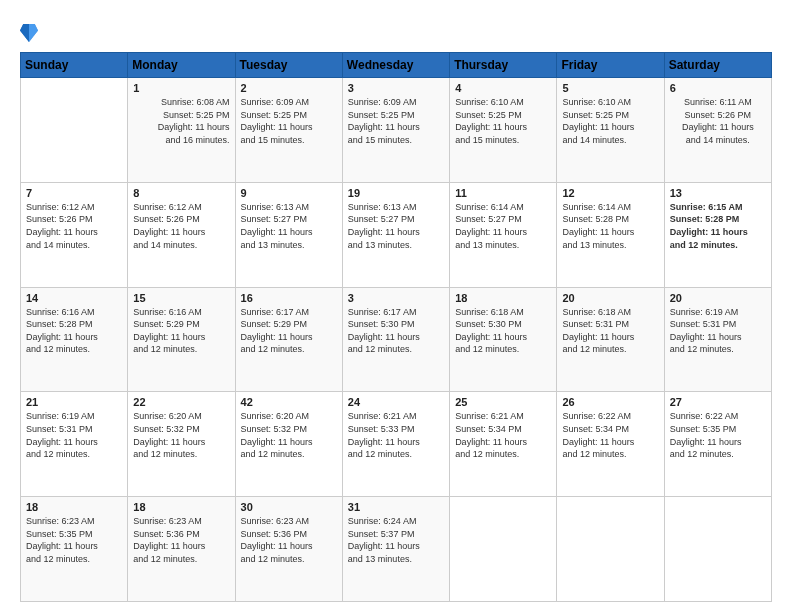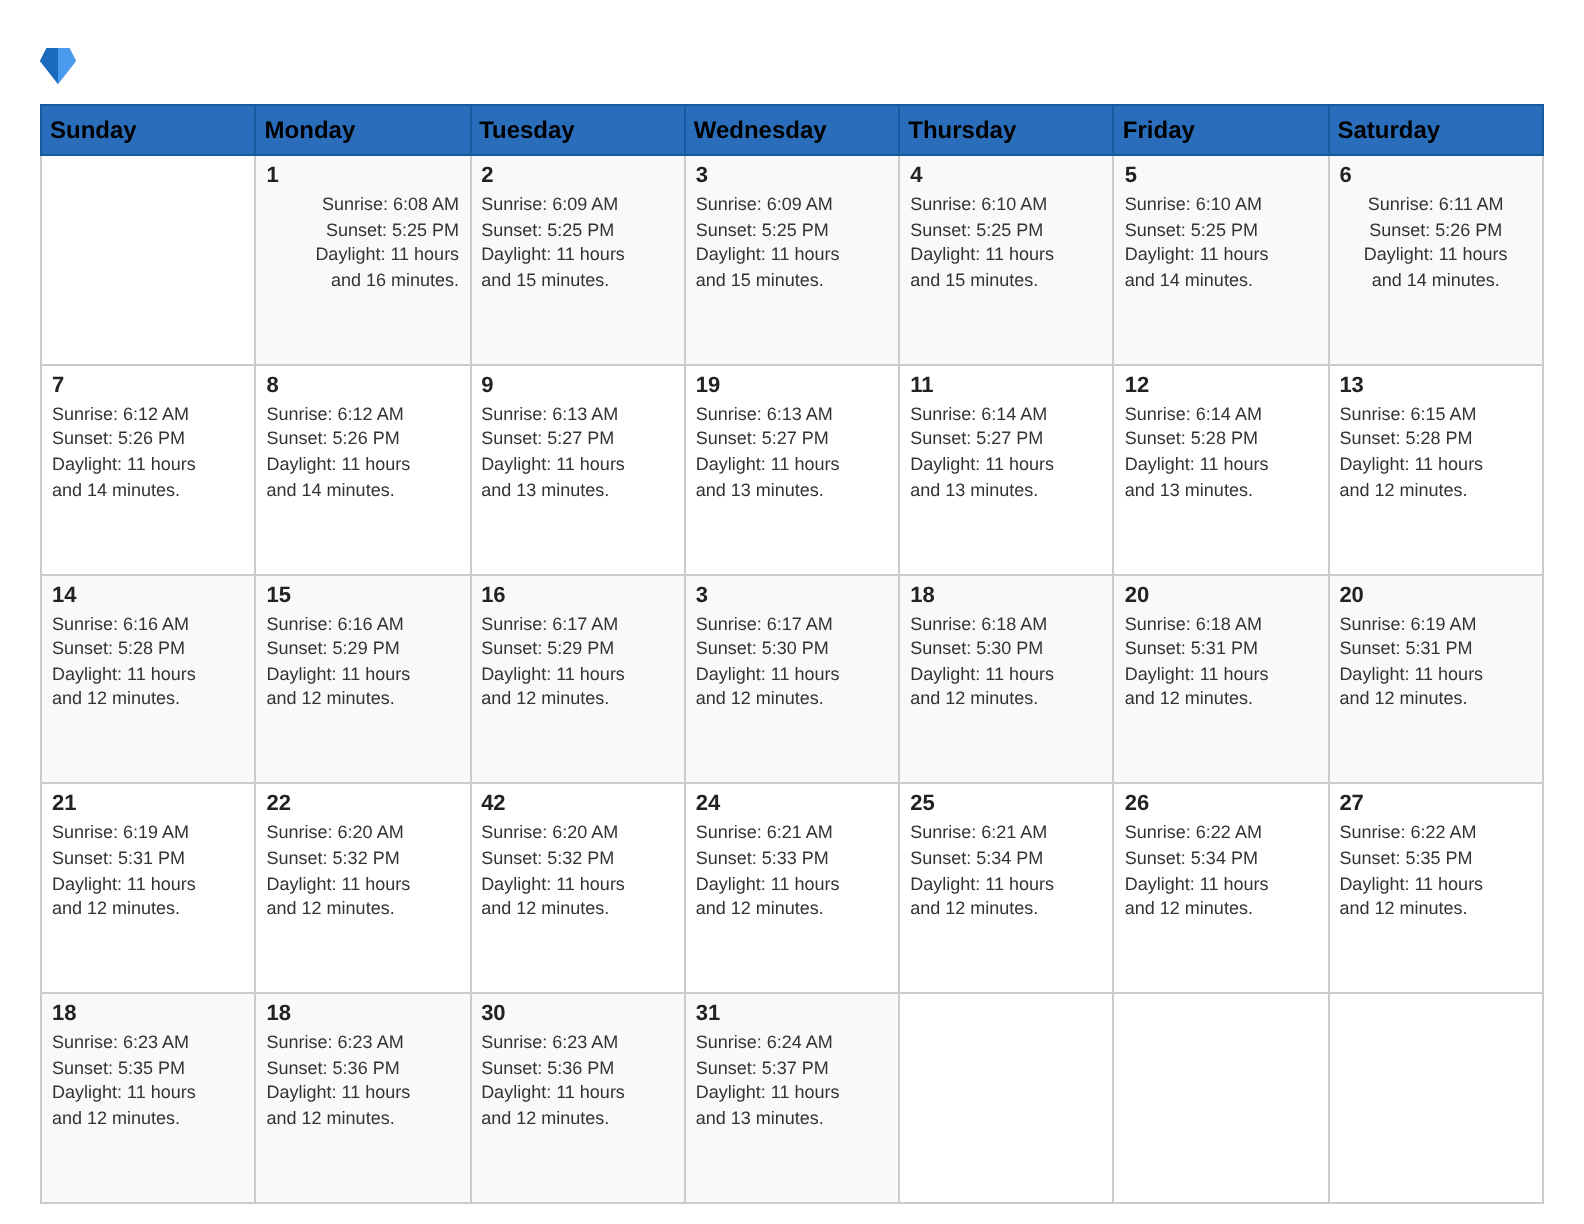--- a/index.html
+++ b/index.html
@@ -219,21 +219,21 @@
           </td>
           <td>
             <span class="day-number">12</span>
             <div class="cell-info" style="white-space: pre-line;">Sunrise: 6:14 AM
 Sunset: 5:28 PM
 Daylight: 11 hours
 and 13 minutes.</div>
           </td>
           <td>
             <span class="day-number">13</span>
-            <div class="cell-info" style="white-space: pre-line;">Sunrise: 6:15 AM
+            <div class="cell-info" style="white-space: pre-line; font-weight: bold;">Sunrise: 6:15 AM
 Sunset: 5:28 PM
 Daylight: 11 hours
 and 12 minutes.</div>
           </td>
         </tr>
         <tr>
           <td>
             <span class="day-number">14</span>
             <div class="cell-info" style="white-space: pre-line;">Sunrise: 6:16 AM
 Sunset: 5:28 PM

